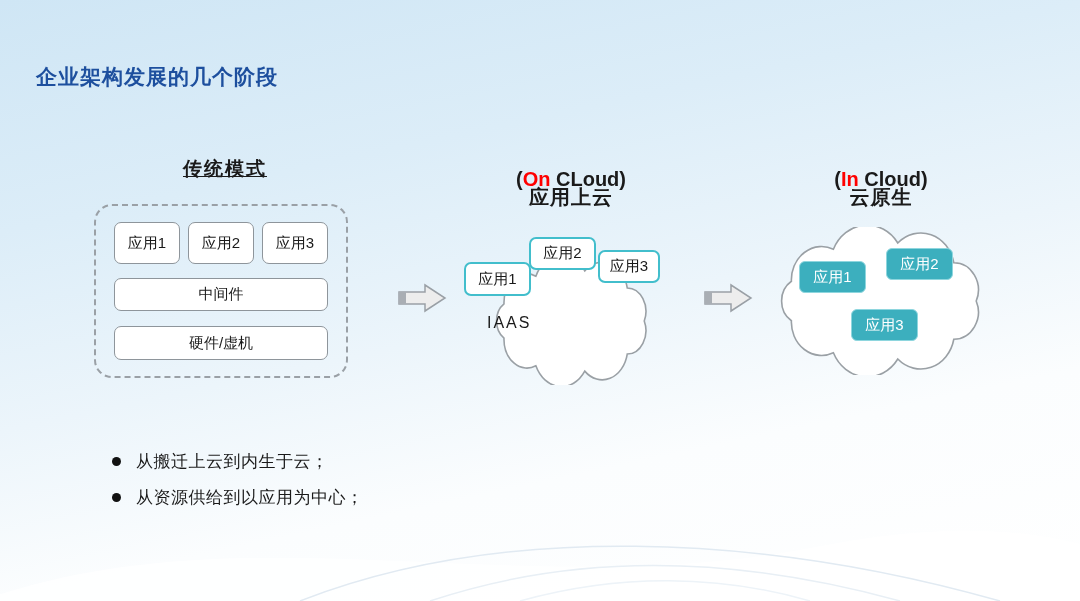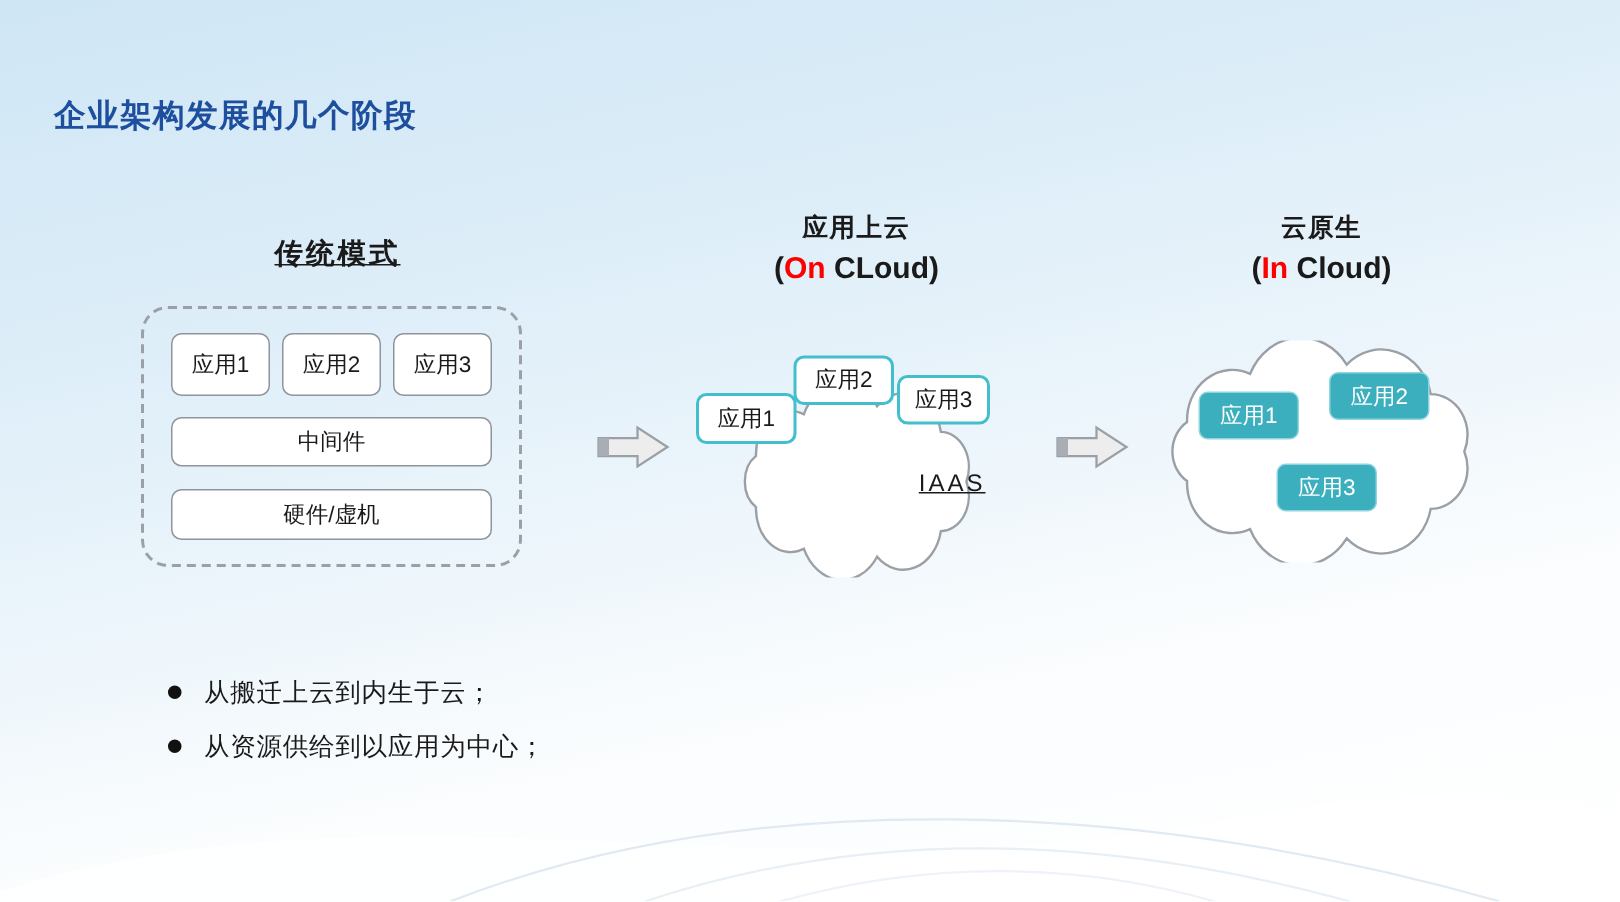--- a/index.html
+++ b/index.html
@@ -10,21 +10,21 @@
   }
   .bg-swoosh { position:absolute; left:0; bottom:0; pointer-events:none; }
   .page-title {
     position:absolute; left:36px; top:26px;
     font-size:21px; font-weight:800; letter-spacing:1px;
     color:var(--title_blue,#1d4f9e);
     margin-top:37px;
   }
   .stage-label { position:absolute; text-align:center; font-weight:700; color:var(--text_dark,#1a1a1a); }
   .stage1-label { left:152px; top:156px; width:146px; font-size:19px; letter-spacing:2px;text-decoration:underline; }
-  .stage-title { font-size:17px; letter-spacing:1px; }
+  .stage-title { font-size:20px; letter-spacing:1px;margin-top:44px; }
   .stage-sub { font-size:20px; }
   .s2-title { left:488px; top:140px; width:166px; }
   .s2-sub   { left:488px; top:168px; width:166px; }
   .s3-title { left:798px; top:140px; width:166px; }
   .s3-sub   { left:798px; top:168px; width:166px; }
   .red { color:var(--accent_red,#ff0000); }
   .trad-stack {
     position:absolute; left:94px; top:204px; width:254px; height:174px;
     border:2px dashed #9aa0a6; border-radius:18px;
   }
@@ -37,22 +37,22 @@
   .apps-row .w-box { width:66px; height:42px; }
   .mid-box  { position:absolute; top:72px;  left:18px; right:18px; height:33px;text-align:center; }
   .hw-box   { position:absolute; top:120px; left:18px; right:18px; height:34px;text-align:right; }
   .block-arrow { position:absolute; width:52px; height:32px; }
   .arrow-1 { left:396px; top:282px; }
   .arrow-2 { left:702px; top:282px; }
   .cloud-svg { position:absolute; }
   .cloud-2 { left:487px; top:257px; width:170px; height:128px; }
   .cloud-3 { left:769px; top:227px; width:224px; height:148px; }
   .iaas-label {
-    position:absolute; left:487px; top:314px; width:170px; text-align:right;
-    font-size:16px; letter-spacing:2px; color:var(--text_dark,#1a1a1a);text-decoration:underline;
+    position:absolute; left:487px; top:314px; width:170px; text-align:left;
+    font-size:16px; letter-spacing:2px; color:var(--text_dark,#1a1a1a);
   }
   .cloud-app {
     position:absolute; background:#fff;
     border:2px solid var(--cyan_border,#42becc); border-radius:7px;
     display:flex; align-items:center; justify-content:center;
     font-size:15px; color:var(--text_dark,#1a1a1a);
   }
   .c2-app1 { left:464px; top:262px; width:67px; height:34px; }
   .c2-app2 { left:529px; top:237px; width:67px; height:33px; }
   .c2-app3 { left:598px; top:250px; width:62px; height:33px; }

